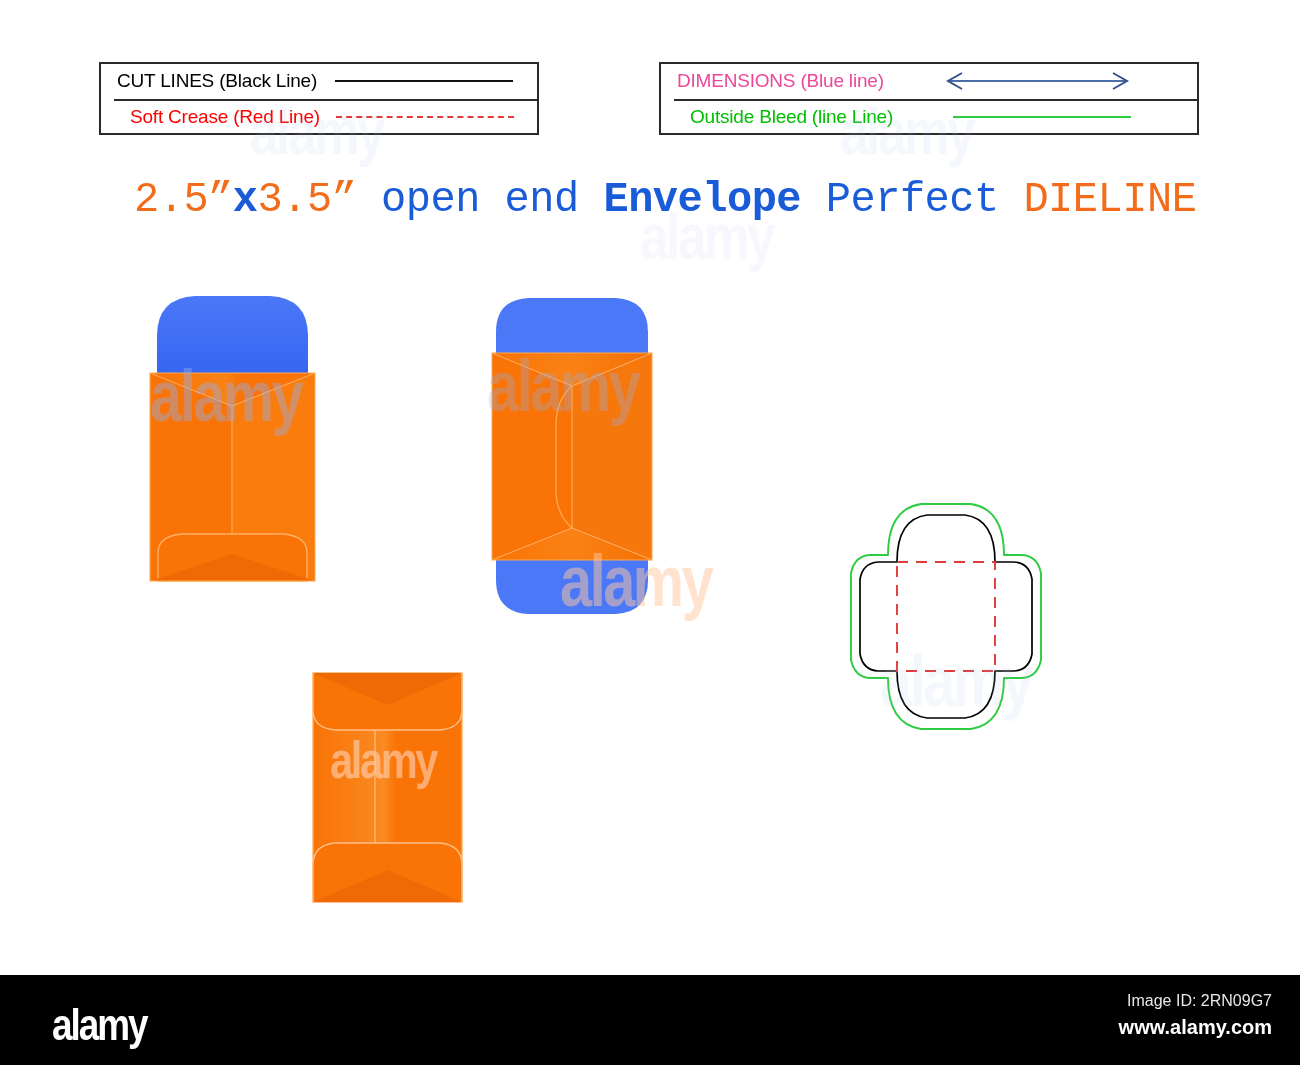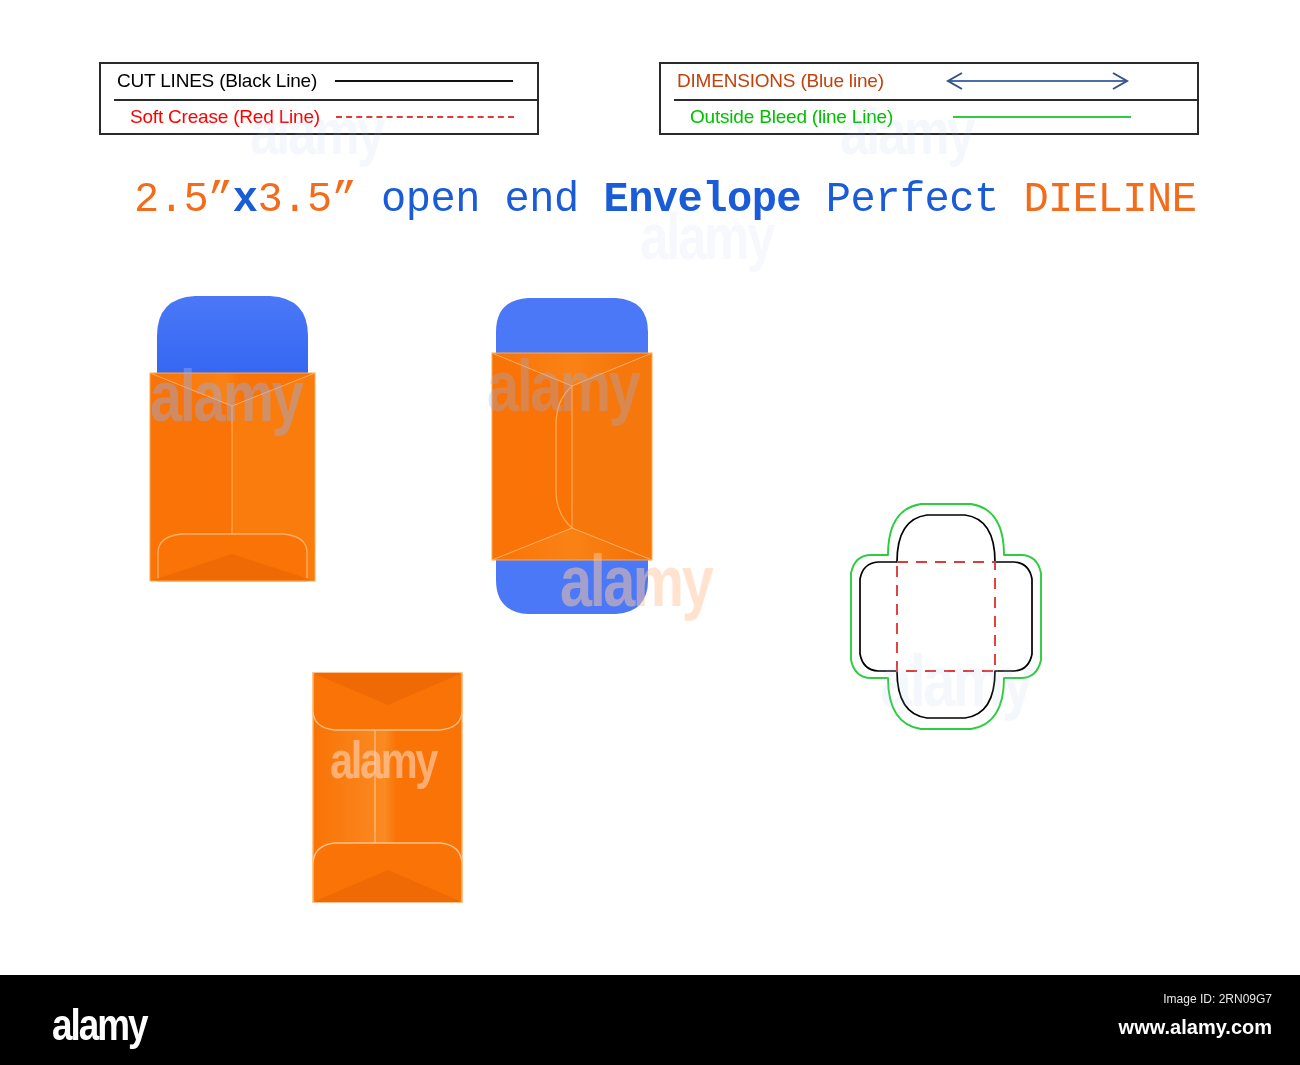--- a/index.html
+++ b/index.html
@@ -34,21 +34,21 @@
   }
   .legend-row.divider { border-top: 2px solid #2a2a2a; margin-left: 13px; }
 
   .legend-label {
     font-size: 19px;
     white-space: nowrap;
     letter-spacing: -0.2px;
   }
   .legend-label.black { color: #000000; }
   .legend-label.red   { color: #ff0000; }
-  .legend-label.blue  { color: #c2410c; }
+  .legend-label.blue  { color: #ec4899; }
   .legend-label.green { color: #00c000; }
 
   .legend-sample {
     flex: 1;
     display: flex;
     align-items: center;
     justify-content: center;
     height: 100%;
     padding-right: 6px;
   }
@@ -110,21 +110,21 @@
     font-family: "Liberation Sans", sans-serif;
     letter-spacing: -2.5px;
     transform: scaleX(0.82);
     transform-origin: left center;
   }
   #image-id {
     position: absolute;
     right: 28px;
     top: 17px;
     color: #e8e8e8;
-    font-size: 12px;
+    font-size: 16px;
     text-align: right;
   }
   #alamy-url {
     position: absolute;
     right: 28px;
     top: 41px;
     color: #ffffff;
     font-size: 20px;
     font-weight: bold;
     text-align: right;

